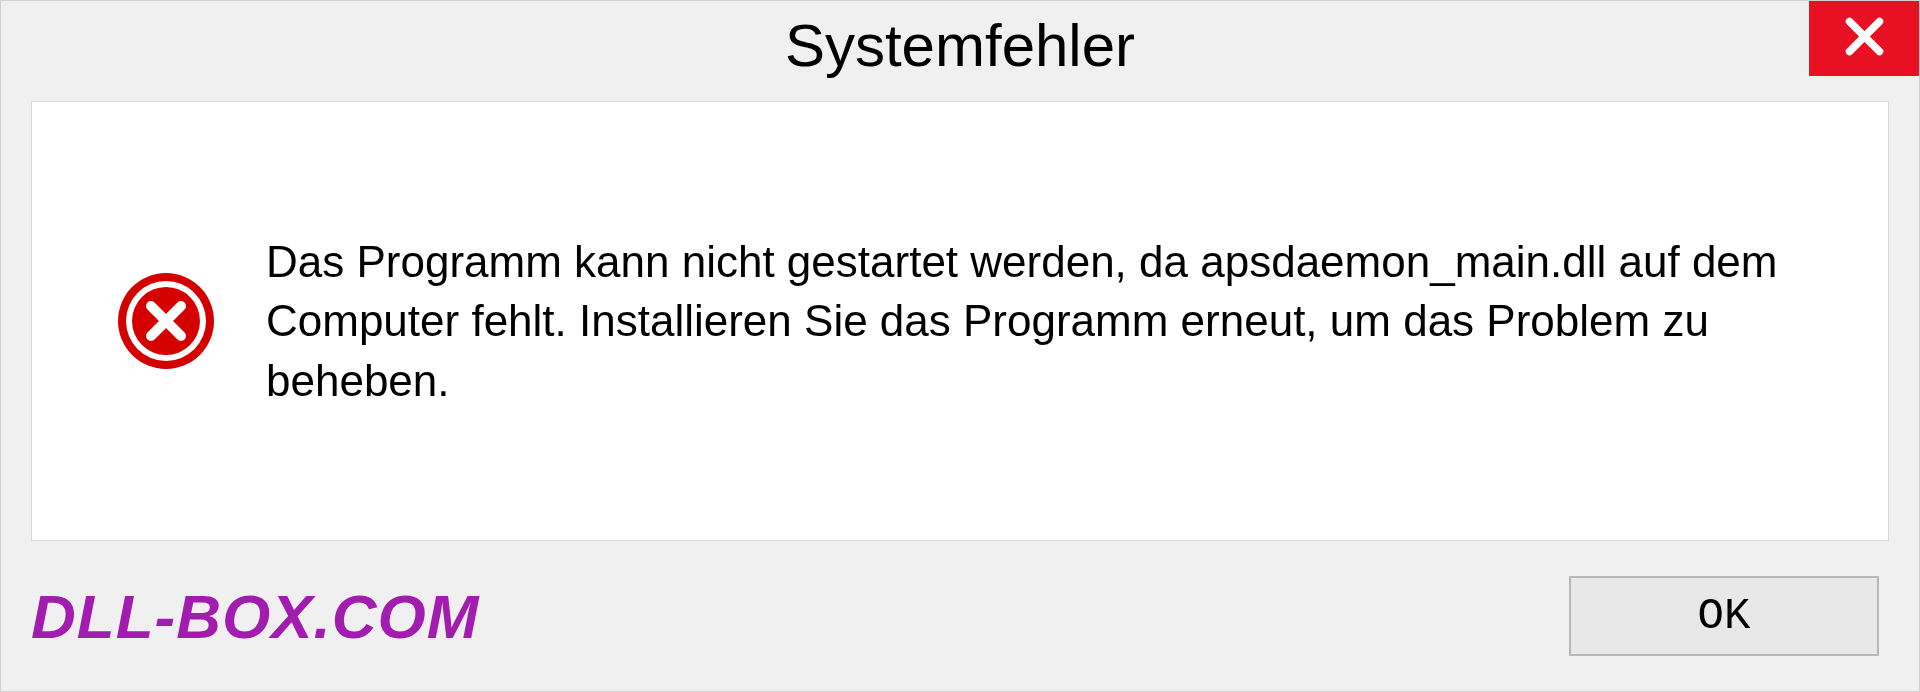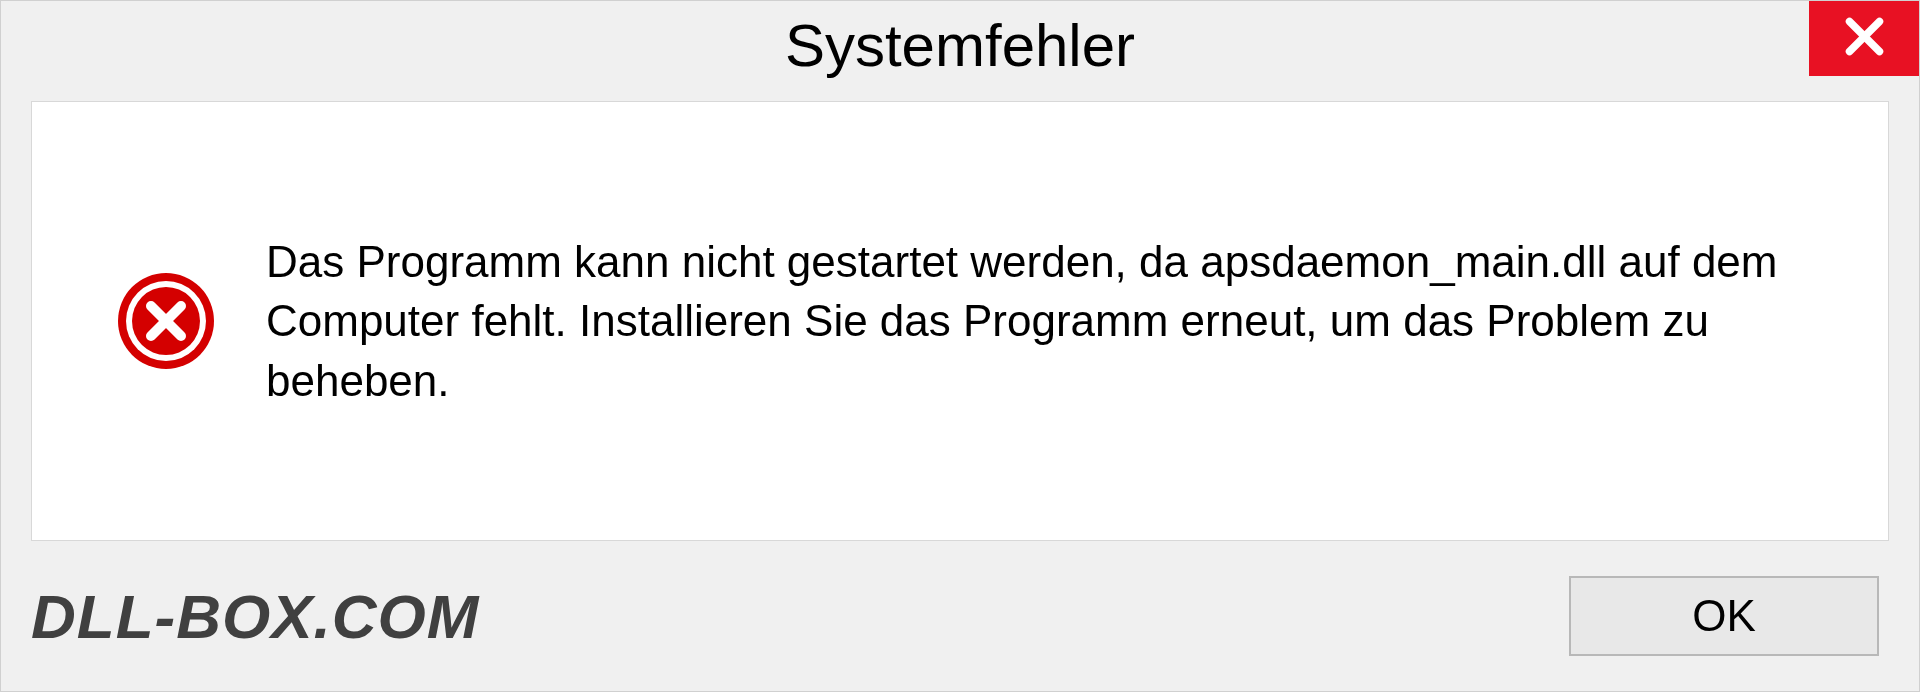--- a/index.html
+++ b/index.html
@@ -81,36 +81,36 @@
       display: flex;
       align-items: center;
       justify-content: space-between;
       padding: 10px 40px 30px 30px;
       height: 130px;
     }
     .watermark {
       font-size: 62px;
       font-weight: 700;
       font-style: italic;
-      color: #404040;
+      color: #a21caf;
       letter-spacing: 1px;
       font-family: Arial, sans-serif;
     }
     .ok-button {
       width: 310px;
       height: 80px;
       background: #e8e8e8;
       border: 2px solid #b8b8b8;
       font-size: 44px;
       color: #000;
       cursor: pointer;
       display: flex;
       align-items: center;
       justify-content: center;
-      font-family: Liberation Sans, sans-serif;
+      font-family: Liberation Mono, monospace;
     }
   </style>
 </head>
 <body>
 
 <div class="dialog">
 
   <div class="titlebar">
     <div class="title-text">Systemfehler</div>
     <div class="close-btn">

